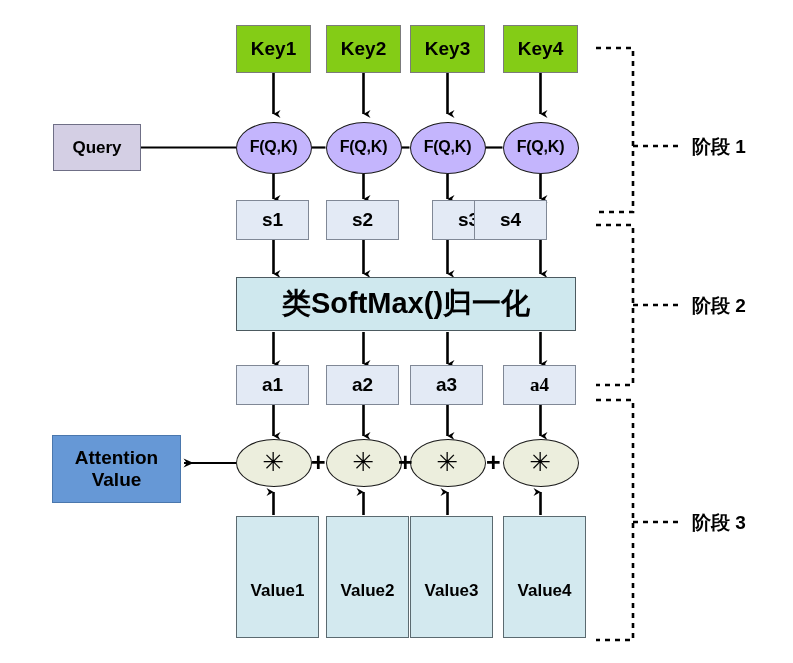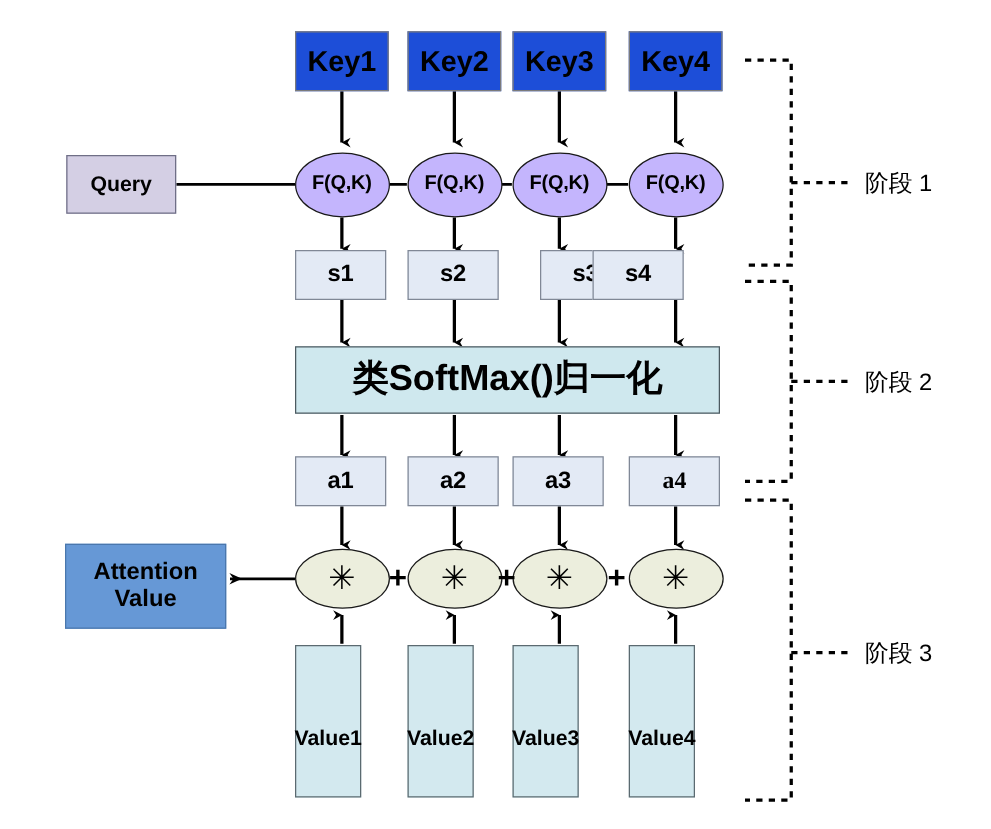--- a/index.html
+++ b/index.html
@@ -25,23 +25,23 @@
     justify-content: center;
     font-weight: bold;
     color: #000000;
     text-align: center;
     line-height: 1.15;
   }
   
   .key-box {
     width: 75px;
     height: 48px;
-    background: #1d4ed8;
+    background: #84cc16;
     border: 1.5px solid #7b7b7b;
-    font-size: 23px;
+    font-size: 19px;
   }
   
   .query-box {
     left: 53px;
     top: 124px;
     width: 88px;
     height: 47px;
     background: #d4cfe4;
     border: 1.5px solid #6f6f86;
     font-size: 17px;
@@ -99,33 +99,33 @@
     top: 435px;
     width: 129px;
     height: 68px;
     background: #6698d6;
     border: 1.5px solid #4a77ad;
     font-size: 19px;
     flex-direction: column;
   }
   
   .value-box {
-    width: 53px;
+    width: 83px;
     height: 122px;
     background: #d3e9ef;
     border: 1.5px solid #5b6a70;
     font-size: 17px;
     align-items: flex-end;
     padding-bottom: 36px;
   }
   
   .stage-label {
     position: absolute;
     font-size: 19px;
-    font-weight: normal;
+    font-weight: bold;
     color: #000;
     white-space: nowrap;
   }
   svg.wires {
     position: absolute;
     left: 0;
     top: 0;
     width: 793px;
     height: 663px;
     pointer-events: none;

